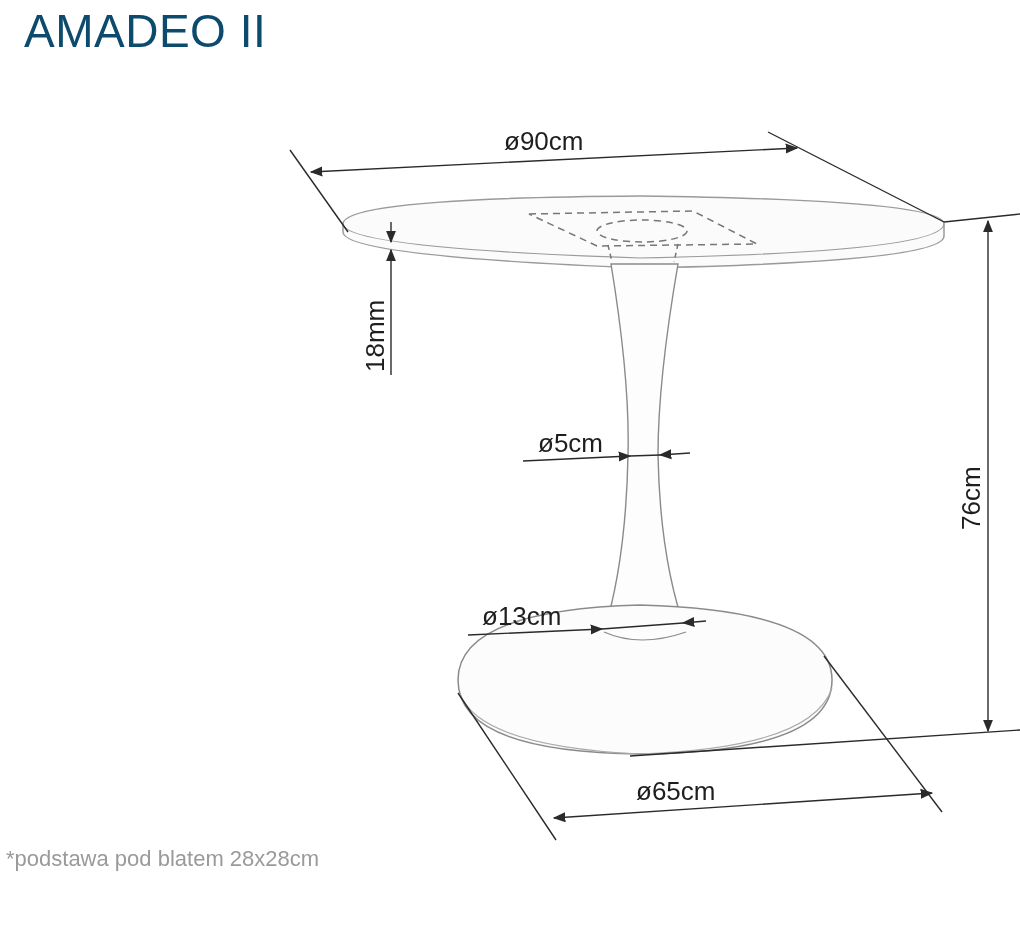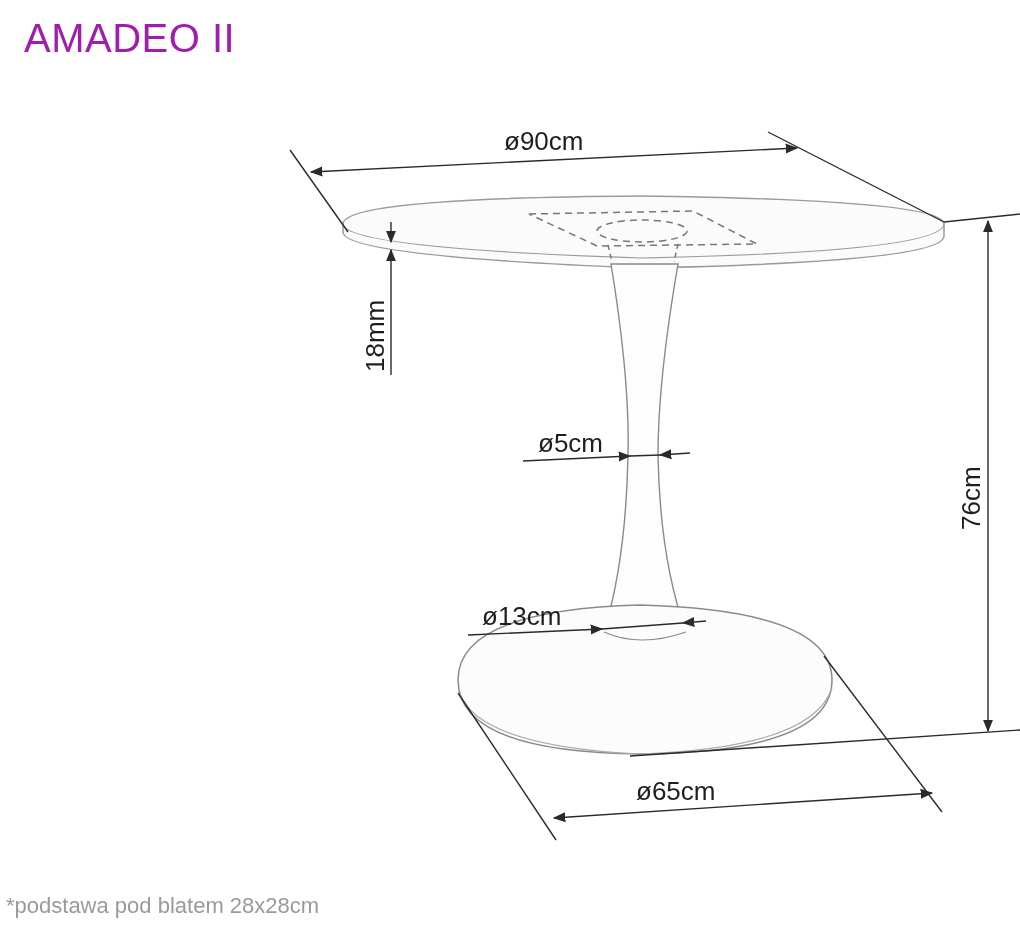--- a/index.html
+++ b/index.html
@@ -1,18 +1,18 @@
 <!DOCTYPE html>
 <html><head>
 <meta charset="utf-8">
 <style>
   html, body { margin: 0; padding: 0; background: #ffffff; }
   body { width: 1020px; height: 930px; position: relative; overflow: hidden; font-family: "Liberation Sans", sans-serif; }
-  .title { position: absolute; left: 24px; top: 16px; font-size: 40px; color: #a21caf; letter-spacing: 0.5px; }
-  .footnote { position: absolute; left: 6px; top: 893px; font-size: 22px; color: #9a9a9a; }
+  .title { position: absolute; left: 24px; top: 4px; font-size: 46px; color: #0c4a6e; letter-spacing: 0.5px; }
+  .footnote { position: absolute; left: 6px; top: 846px; font-size: 22px; color: #9a9a9a; }
   svg.drawing { position: absolute; left: 0; top: 0; }
   .dim-text { font-family: "Liberation Sans", sans-serif; font-size: 26px; fill: #1e1e1e; }
 </style>
 </head>
 <body>
 
 <div class="title">AMADEO II</div>
 
 <svg class="drawing" width="1020" height="930" viewBox="0 0 1020 930" xmlns="http://www.w3.org/2000/svg">
   <defs>

